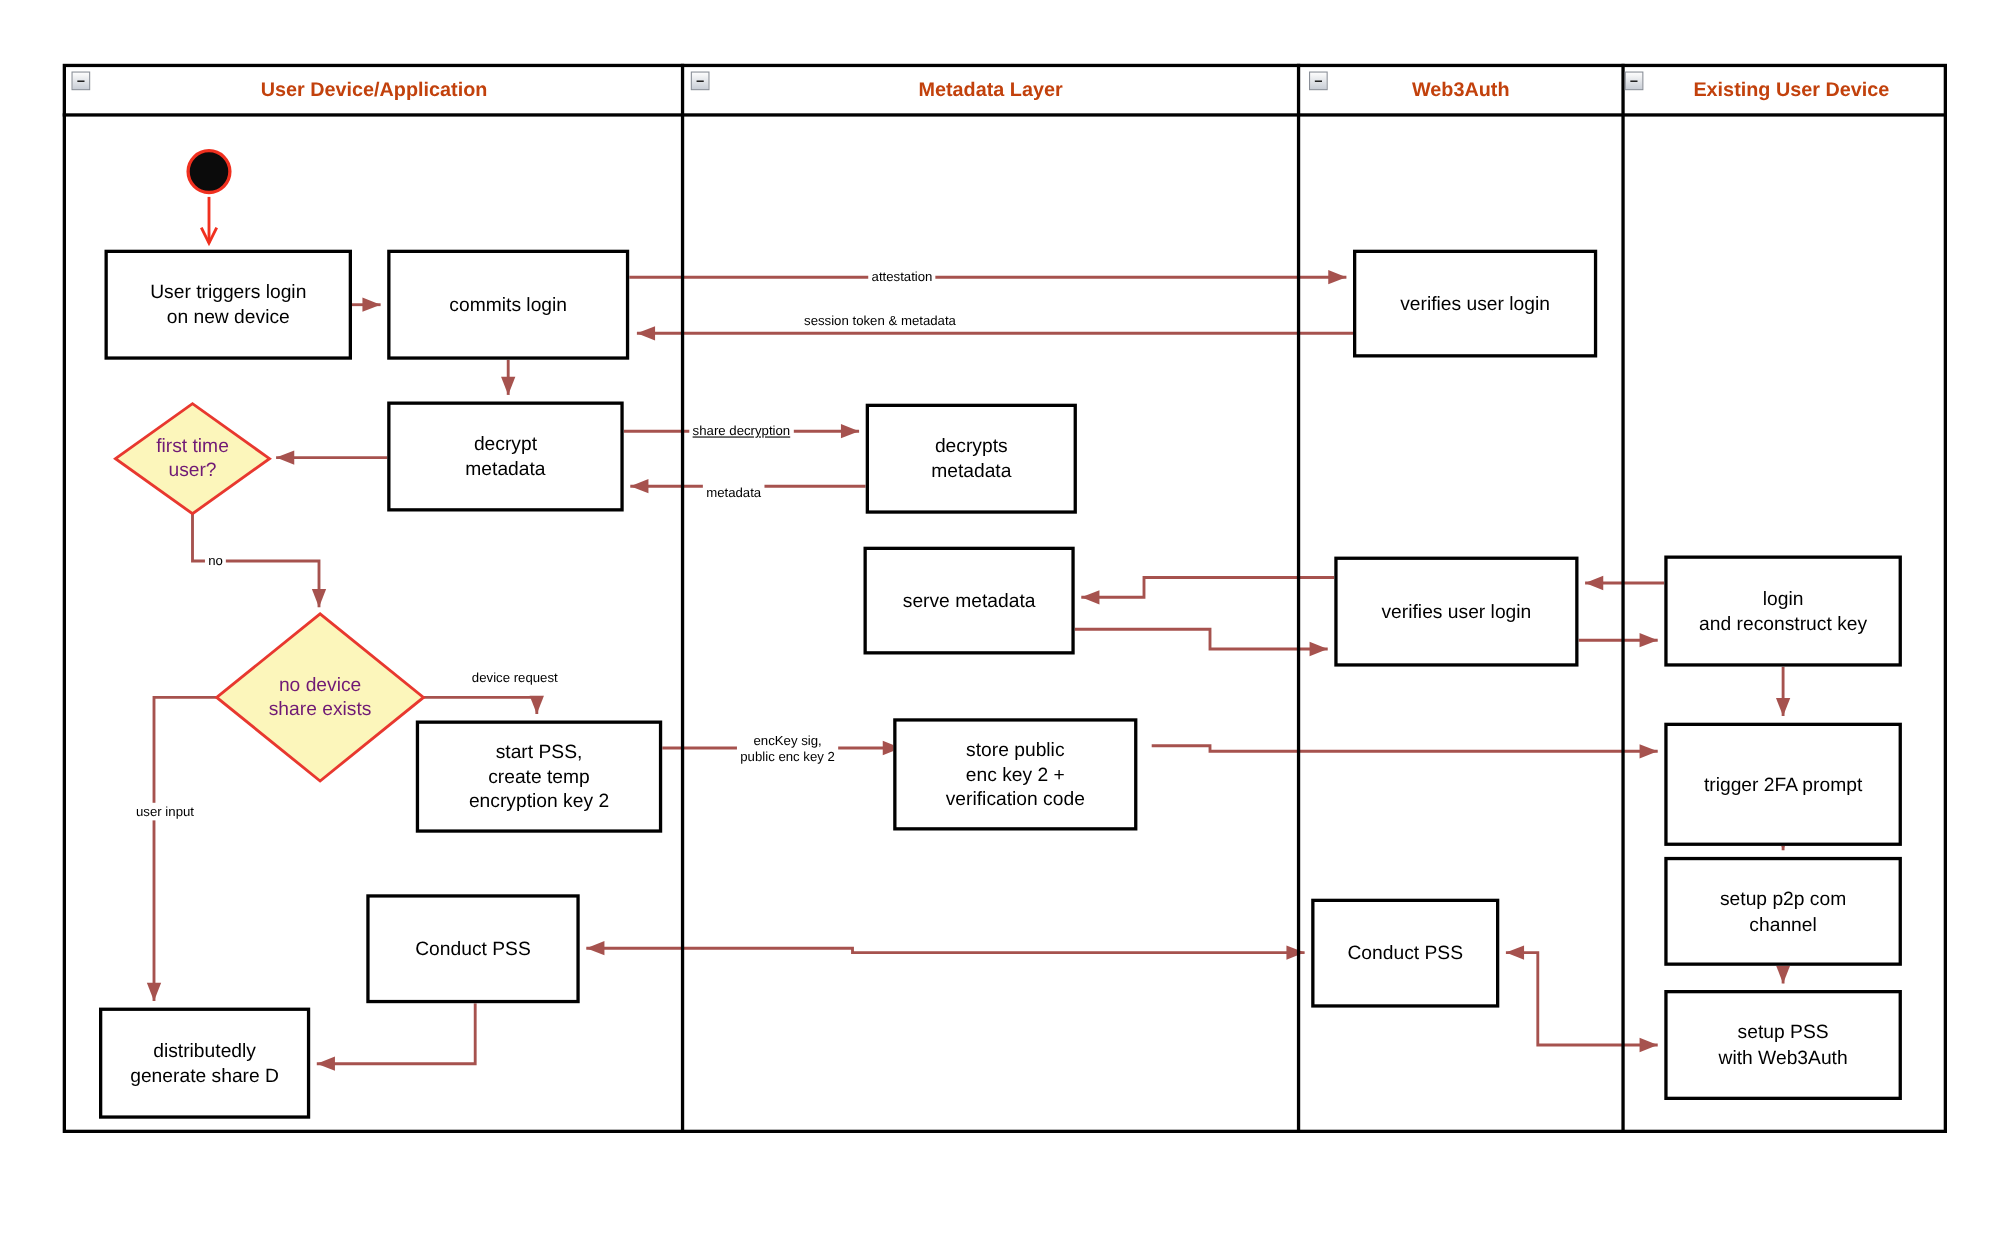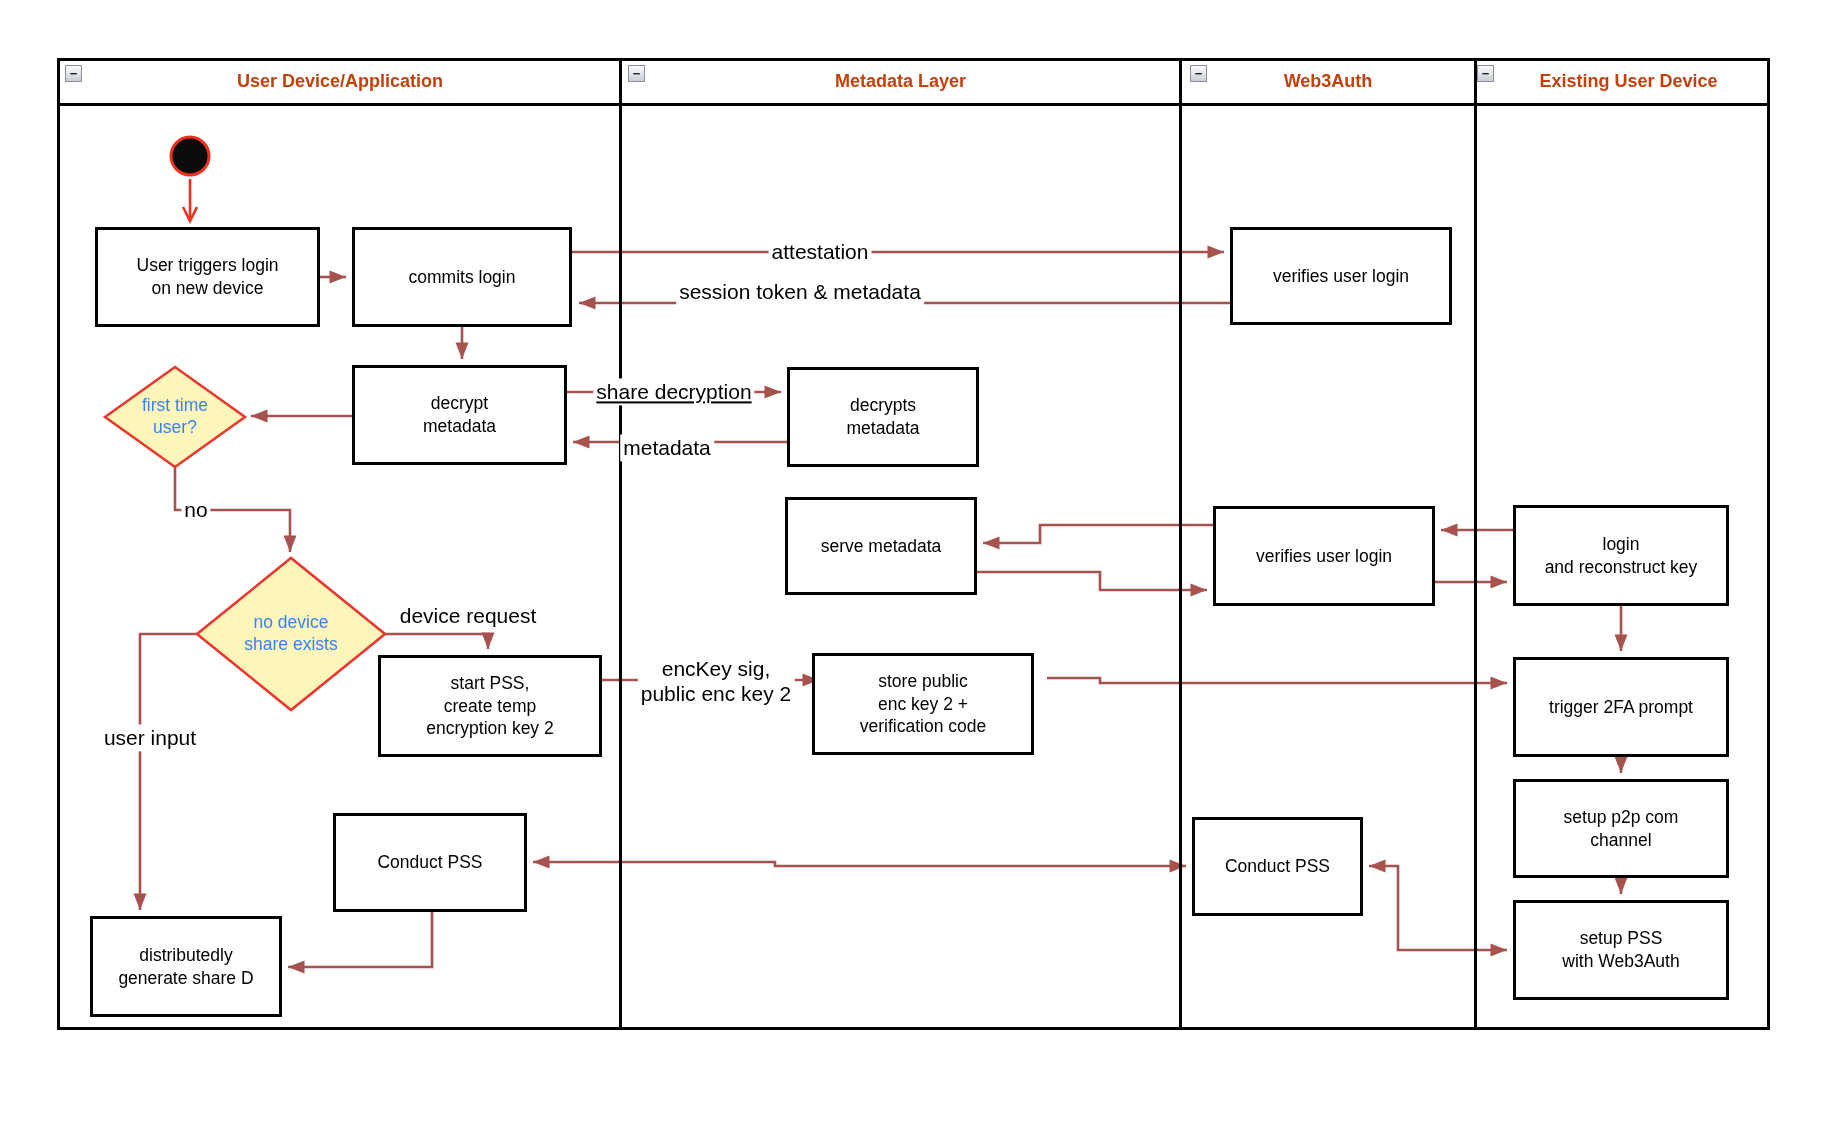--- a/index.html
+++ b/index.html
@@ -11,23 +11,23 @@
   .lane-title{position:absolute;top:64px;height:34px;display:flex;align-items:center;
               justify-content:center;font-size:18px;font-weight:bold;color:#c2410c;}
   .collapse{position:absolute;width:17px;height:17px;box-sizing:border-box;
             border:1px solid #8a8f98;background:linear-gradient(#fdfdfd,#c9ced6);
             display:flex;align-items:center;justify-content:center;
             font-size:13px;font-weight:bold;color:#222;line-height:1;}
   .node{position:absolute;background:#fff;border:3px solid #000;box-sizing:border-box;
         display:flex;align-items:center;justify-content:center;text-align:center;
         font-size:17.5px;line-height:1.3;color:#000;white-space:pre-line;}
   .dlabel{position:absolute;transform:translate(-50%,-50%);text-align:center;
-          font-size:17.5px;line-height:1.25;color:#3b82f6;white-space:pre-line;}
+          font-size:17.5px;line-height:1.25;color:#701a75;white-space:pre-line;}
   .elabel{position:absolute;transform:translate(-50%,-50%);text-align:center;
-          font-size:21px;line-height:1.2;color:#000;background:#fff;
+          font-size:12px;line-height:1.2;color:#000;background:#fff;
           padding:1px 3px;white-space:pre-line;}
   svg{position:absolute;left:0;top:0;}
 </style>
 </head>
 <body>
 
 <div id="canvas">
 
   <svg width="1822" height="1132" viewBox="0 0 1822 1132">
     <defs>
@@ -119,21 +119,21 @@
   <div class="node" style="left:812px;top:653px;width:222px;height:102px;">store public
 enc key 2 +
 verification code</div>
 
   <div class="node" style="left:1230px;top:227px;width:222px;height:98px;">verifies user login</div>
   <div class="node" style="left:1213px;top:506px;width:222px;height:100px;">verifies user login</div>
   <div class="node" style="left:1192px;top:817px;width:171px;height:99px;">Conduct PSS</div>
 
   <div class="node" style="left:1513px;top:505px;width:216px;height:101px;">login
 and reconstruct key</div>
-  <div class="node" style="left:1513px;top:657px;width:216px;height:100px;">trigger 2FA prompt</div>
+  <div class="node" style="left:1513px;top:657px;width:216px;height:112px;">trigger 2FA prompt</div>
   <div class="node" style="left:1513px;top:779px;width:216px;height:99px;">setup p2p com
 channel</div>
   <div class="node" style="left:1513px;top:900px;width:216px;height:100px;">setup PSS
 with Web3Auth</div>
 
   <div class="elabel" style="left:820px;top:252px;">attestation</div>
   <div class="elabel" style="left:800px;top:292px;">session token &amp; metadata</div>
   <div class="elabel" style="left:674px;top:392px;text-decoration:underline;">share decryption</div>
   <div class="elabel" style="left:667px;top:448px;">metadata</div>
   <div class="elabel" style="left:468px;top:616px;">device request</div>

